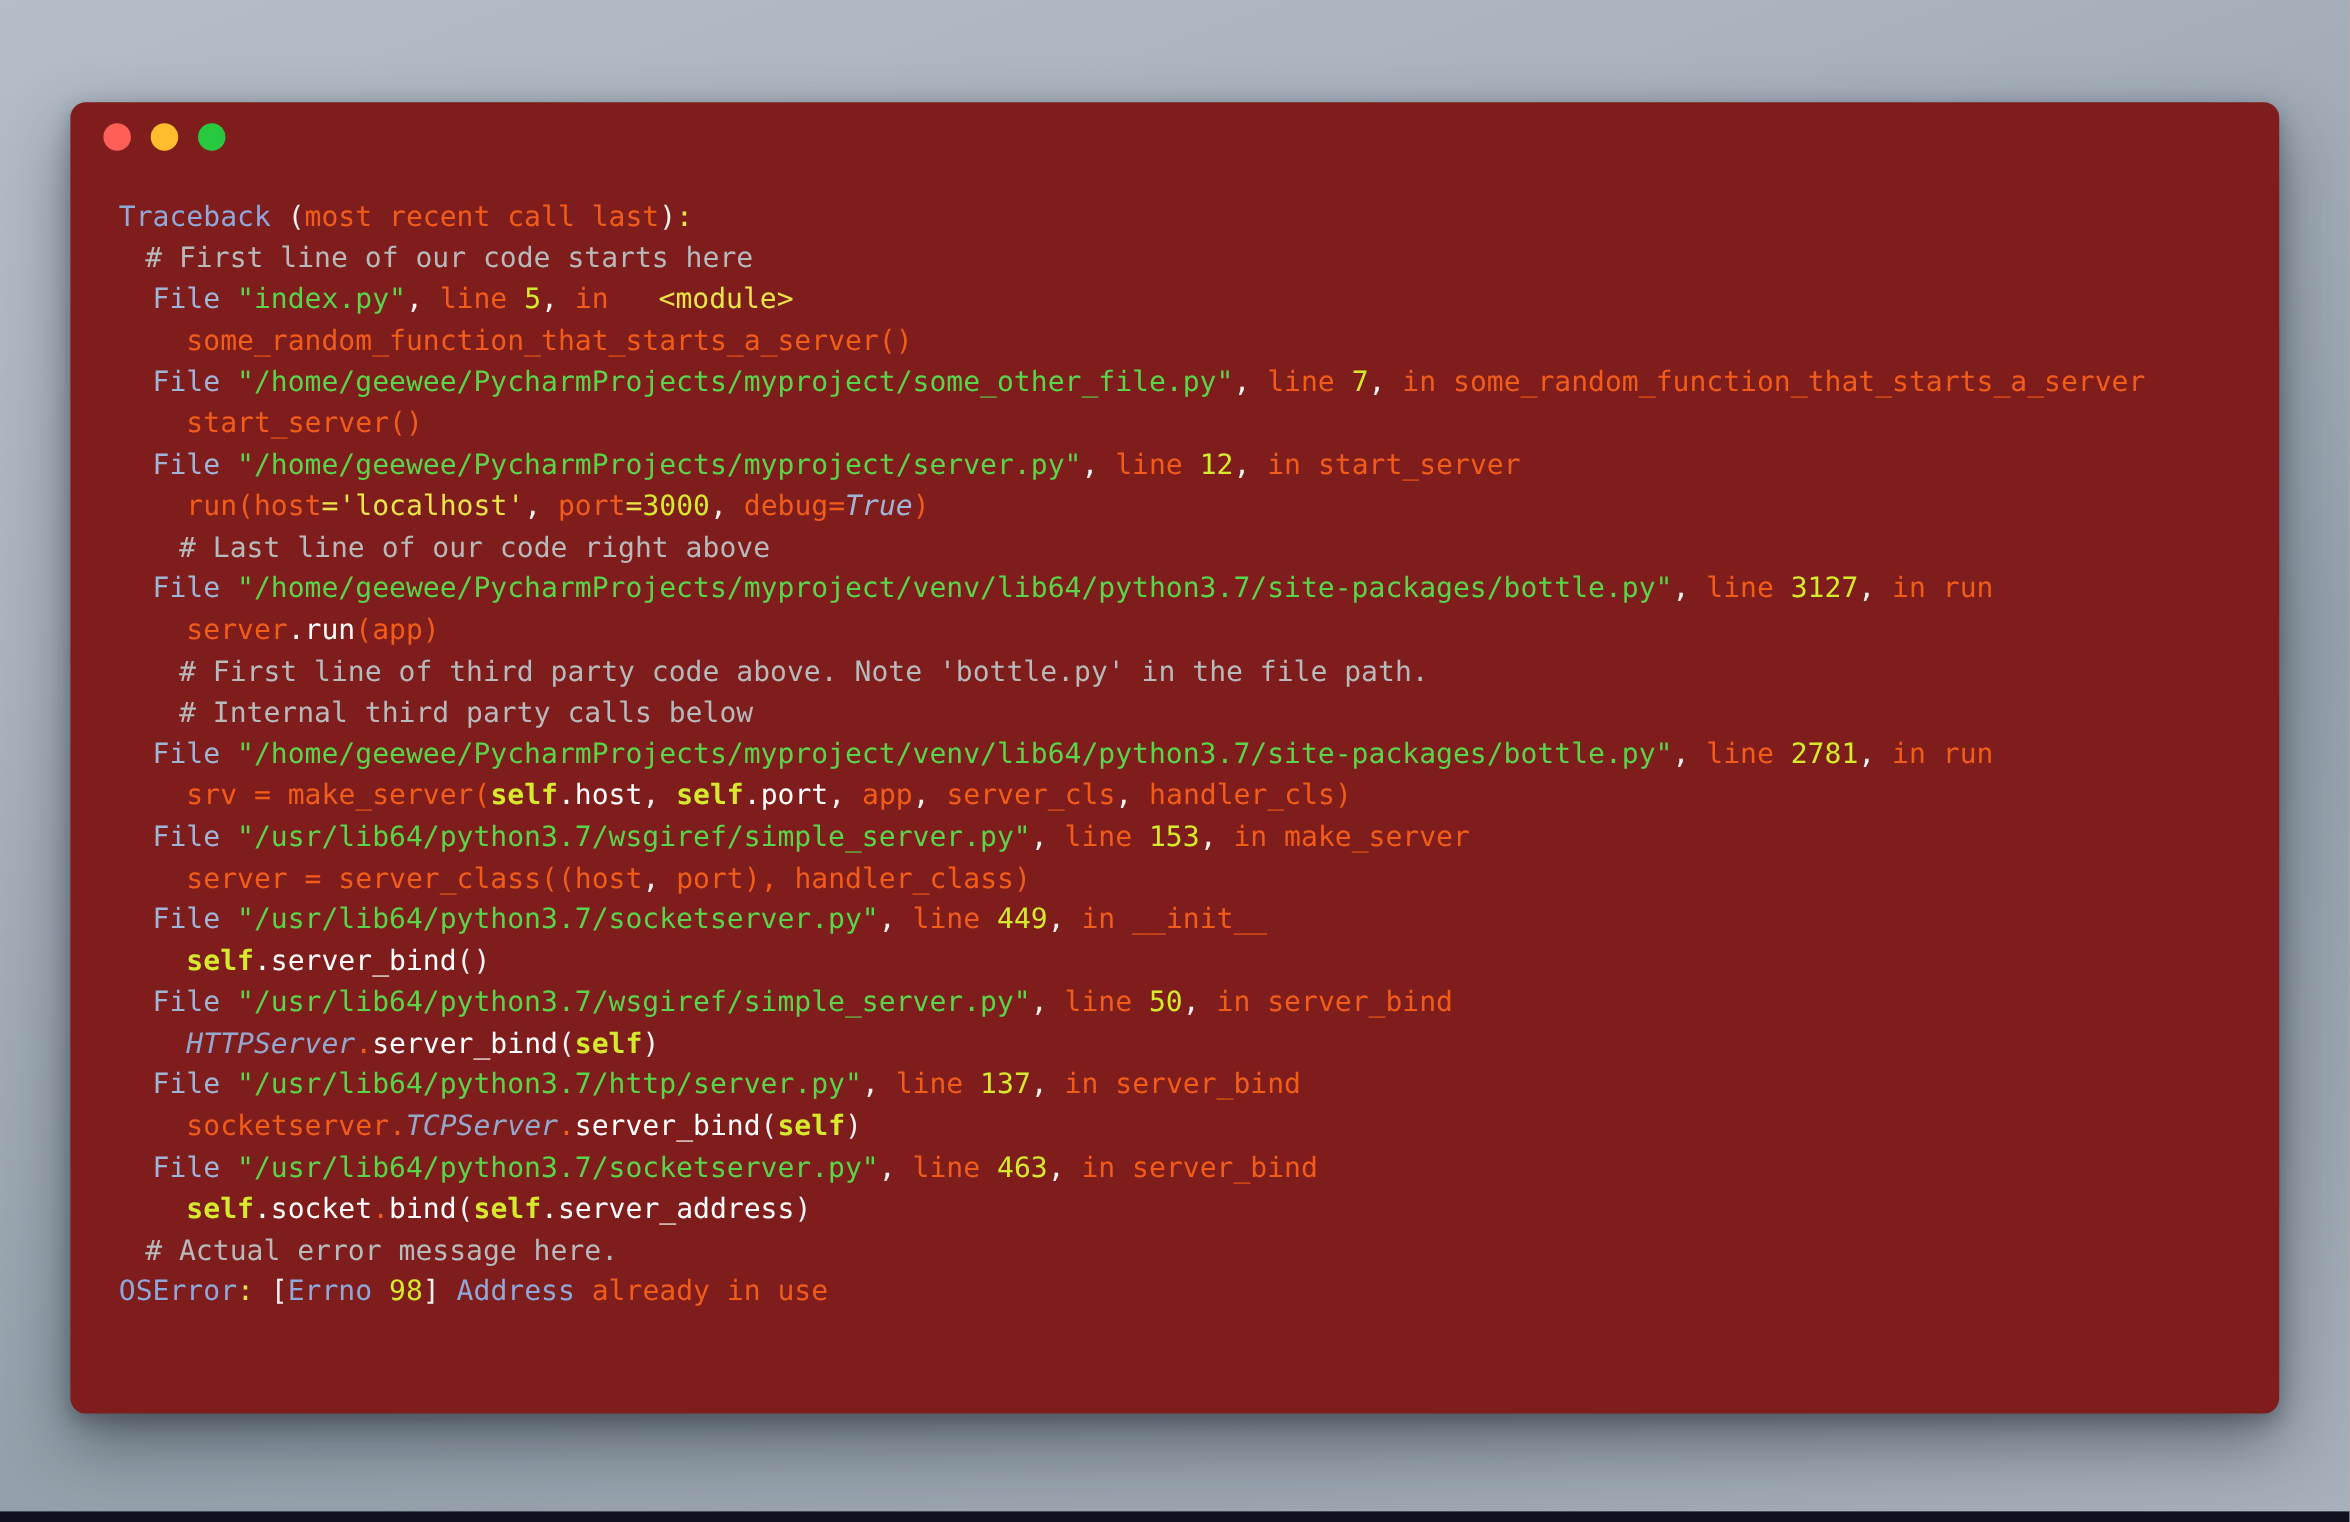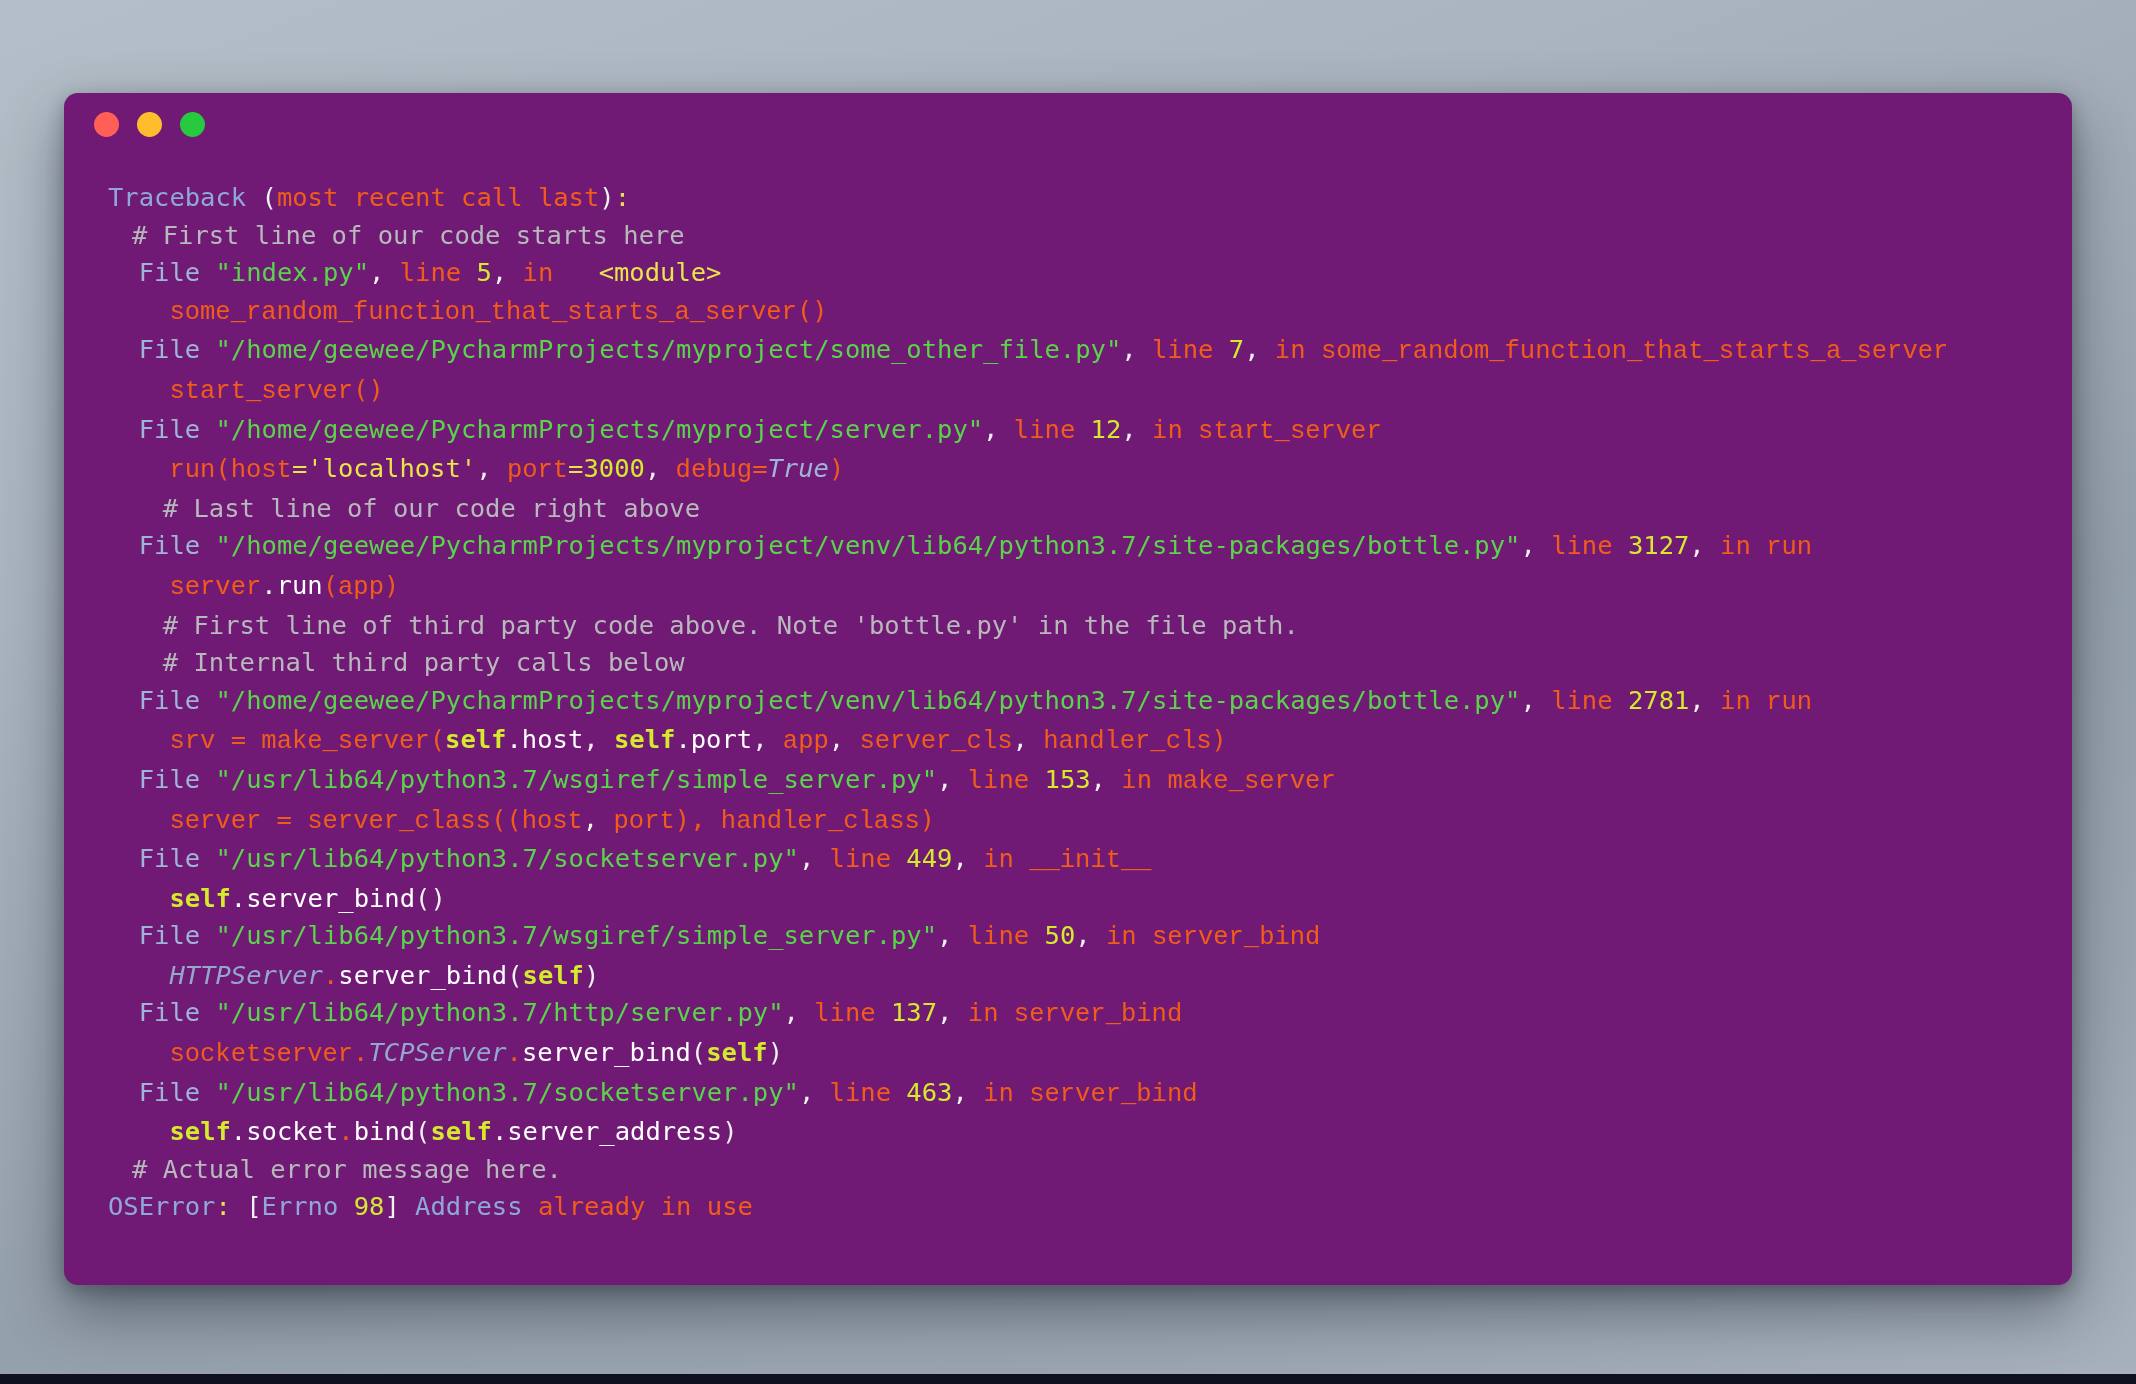--- a/index.html
+++ b/index.html
@@ -22,21 +22,21 @@
     width: 2136px;
     height: 10px;
     background: #0f1020;
   }
   #terminal-window {
     position: absolute;
     left: 64px;
     top: 93px;
     width: 2008px;
     height: 1192px;
-    background: #701a75;
+    background: #7f1d1d;
     border-radius: 14px;
     box-shadow: 0 26px 60px rgba(20,28,40,0.45), 0 6px 18px rgba(20,28,40,0.30);
     overflow: hidden;
   }
   #titlebar {
     height: 62px;
     display: flex;
     align-items: center;
     padding-left: 30px;
     gap: 18px;
@@ -70,21 +70,21 @@
   .c-file    { color: #9fb4d6; }   
   .c-path    { color: #5ad44a; }   
   .c-kw      { color: #f25c19; }   
   .c-num     { color: #d5ea2c; }   
   .c-fn      { color: #e8e44a; margin-left: 30px; }   
   .c-str     { color: #e8e44a; }   
   .c-self    { color: #d5ea2c; font-weight: bold; }   
   .c-attr    { color: #ffffff; }   
   .c-cls     { color: #93a8cc; font-style: italic; }   
   .c-true    { color: #9fb4d6; font-style: italic; }   
-  .c-name    { color: #f25c19; font-family: Liberation Mono, monospace; }   
+  .c-name    { color: #f25c19; }   
 </style>
 </head>
 <body>
 
 <div id="bottom-strip"></div>
 
 <div id="terminal-window">
 
   <div id="titlebar">
     <span class="dot red"></span>

